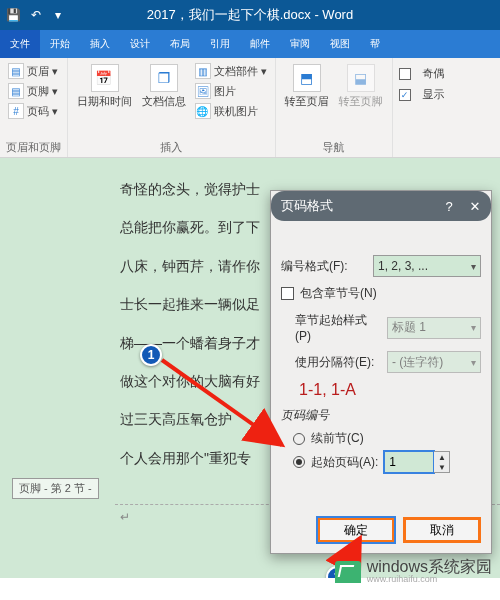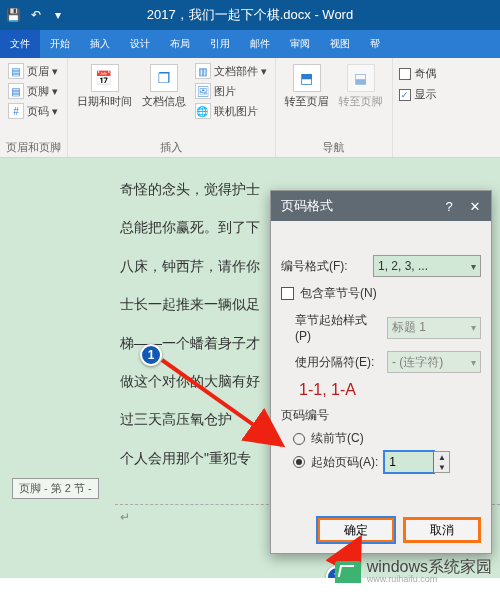--- a/index.html
+++ b/index.html
@@ -16,44 +16,44 @@
   
   .ribbon { height: 100px; background: #f3f2f1; border-bottom: 1px solid #d4d4d4; display: flex; }
   .ribbon-group { border-right:1px solid #e1e1e1; padding: 4px 6px 2px 6px; display:flex; flex-direction:column; justify-content:space-between; }
   .ribbon-group-body { display:flex; gap:4px; align-items:flex-start; }
   .ribbon-group-label { font-size: 11px; color:#666; text-align:center; margin-top:18px; }
   .rb-btn-v { display:flex; flex-direction:column; align-items:center; font-size:11px; color:#444; cursor:pointer; padding:2px 3px; }
   .rb-btn-v .ico { width:28px; height:28px; background:#fff; border:1px solid #ccc; margin-bottom:2px; display:flex; align-items:center; justify-content:center; font-size:14px; color:#2b7cd3; }
   .rb-btn-sm { display:flex; align-items:center; font-size:11px; color:#444; cursor:pointer; padding:1px 2px; gap:3px;}
   .rb-btn-sm .ico-sm { width:16px; height:16px; background:#fff; border:1px solid #ccc; display:flex; align-items:center; justify-content:center; font-size:10px; color:#2b7cd3;}
   .rb-col { display:flex; flex-direction:column; gap:2px; }
-  .chk { display:flex; align-items:center; gap:4px; font-size:11px; color:#444; }
+  .chk { display:flex; align-items:center; gap:12px; font-size:11px; color:#444; }
   .chk .box { width:12px; height:12px; border:1px solid #666; display:flex; align-items:center; justify-content:center; font-size:9px; color:#2b7cd3; background:#fff;}
   
   .doc-area { position:absolute; top:158px; bottom:22px; left:0; right:0; background:#d0e8d5; overflow:hidden; }
   .doc-page { position:absolute; left:4px; top:20px; width:280px; height:400px; background:#d0e8d5; }
   .doc-line { font-size:14px; color:#333; line-height:1.6; margin-bottom:16px; white-space:nowrap; padding-left:116px;}
   .footer-tag { position:absolute; left:12px; top:320px; border:1px solid #999; background:#eef6ef; padding:2px 6px; font-size:11px; color:#555; }
   .footer-rule { position:absolute; left:115px; top:346px; right:0; border-top:1px dashed #aaa; }
   .para-mark { position:absolute; left:120px; top:352px; font-size:12px; color:#888; }
 
   .dialog { position:absolute; left:270px; top:190px; width:222px; background:#f0efee; border:1px solid #999; box-shadow:0 4px 12px rgba(0,0,0,.35); }
-  .dialog-title { height:30px; background:#5f6a73; color:#fff; display:flex; align-items:center; justify-content:space-between; padding:0 6px 0 10px; font-size:13px; }
+  .dialog-title { height:30px; background:#5f6a73; color:#fff; display:flex; align-items:center; justify-content:space-between; padding:0 6px 0 10px; font-size:13px;border-radius:13px; }
   .dialog-title-right { display:flex; gap:6px; }
   .dialog-close, .dialog-help { width:20px; height:20px; display:flex; align-items:center; justify-content:center; cursor:pointer; font-size:13px; }
   .dialog-body { padding:10px 10px 12px 10px; font-size:12px; color:#333;margin-top:24px; }
   .row { display:flex; align-items:center; margin-bottom:8px; gap:6px; }
   .lbl { flex:0 0 86px; text-align:left; font-size:12px;}
   .dd { flex:1; height:22px; border:1px solid #999; background:#d0e8d5; display:flex; align-items:center; justify-content:space-between; padding:0 4px; font-size:12px;}
   .dd .chev { font-size:10px; color:#555;}
   .checkbox-row { display:flex; align-items:center; gap:6px; margin:6px 0 10px 0; }
   .checkbox-box { width:13px; height:13px; border:1px solid #555; background:#fff; }
   .indent-block { margin-left:14px; }
   .static-val { flex:1; font-size:16px; color:#b91c1c; padding-left:4px;}
-  .section-label { margin:8px 0 6px 0; font-size:12px; color:#333; }
+  .section-label { margin:8px 0 6px 0; font-size:12px; color:#333;font-style:italic; }
   .radio-row { display:flex; align-items:center; gap:6px; margin:4px 0 4px 12px; font-size:12px;}
   .radio { width:12px; height:12px; border:1px solid #555; border-radius:50%; display:flex; align-items:center; justify-content:center; }
   .radio.checked::after { content:''; width:6px; height:6px; background:#333; border-radius:50%; }
   .spinner { width:66px; height:22px; display:flex; }
   .spinner input { width:50px; height:22px; border:1px solid #2166c1; background:#d0e8d5; padding:0 4px; font-size:12px; outline:2px solid #3882e0; outline-offset:-1px;}
   .spinner .arrows { width:16px; display:flex; flex-direction:column; border:1px solid #999; border-left:none;}
   .spinner .arrows div { flex:1; display:flex; align-items:center; justify-content:center; font-size:8px; background:#ececec; cursor:pointer;}
   .dialog-buttons { display:flex; justify-content:flex-end; gap:8px; padding:8px 10px 10px 10px; }
   .dlg-btn { width:78px; height:26px; border:3px solid #f97316; background:#f4f4f4; font-size:12px; cursor:pointer; display:flex; align-items:center; justify-content:center;margin-top:20px;}
   .dlg-btn.primary { outline:2px solid #3882e0; outline-offset:-1px; }

